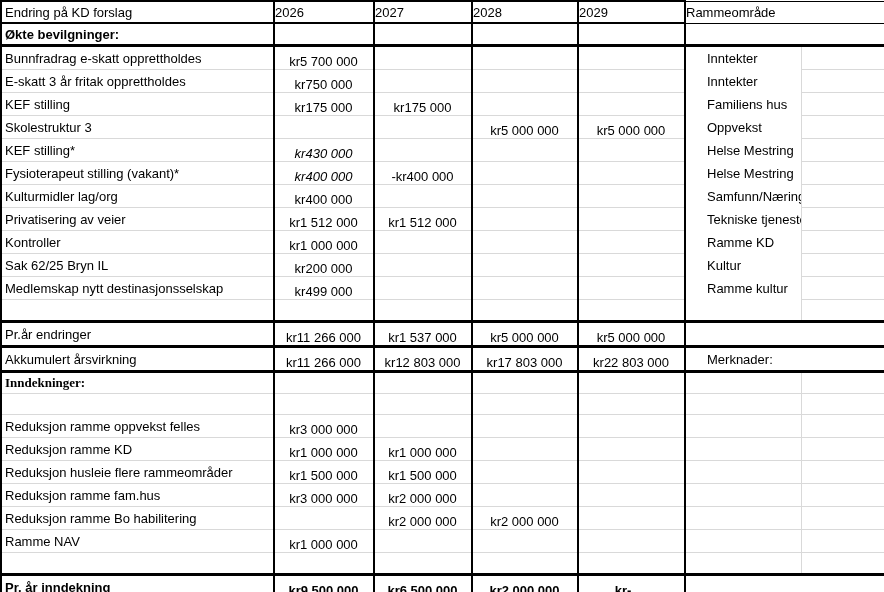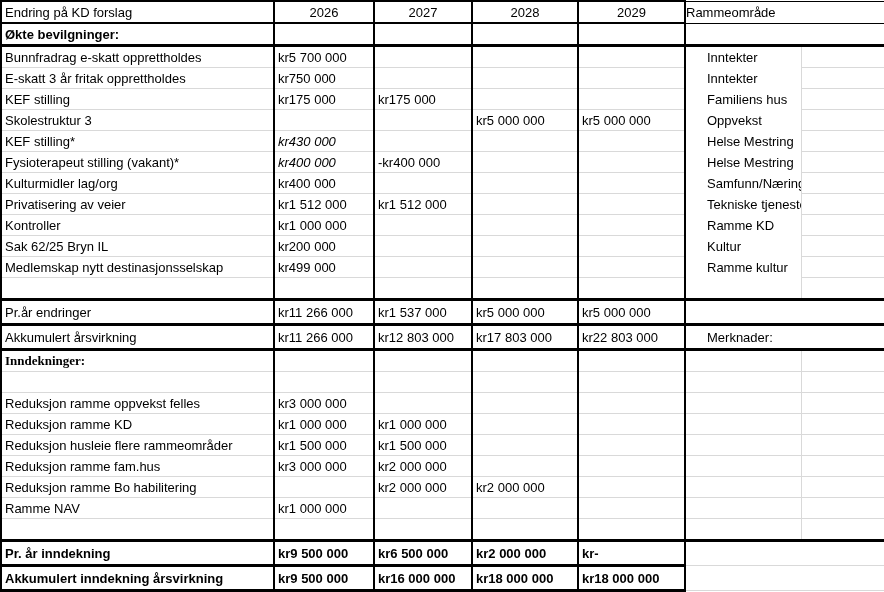--- a/index.html
+++ b/index.html
@@ -26,41 +26,41 @@
     font-weight:normal;text-align:left;
     background:var(--c-bg);
   }
   
   .ca{border-left:2px solid var(--c-border);border-right:2px solid var(--c-border);}
   .cb,.cc,.cd,.ce{border-right:2px solid var(--c-border);}
   .cg{border-right:2px solid var(--c-border);}
   
   thead th{border-top:2px solid var(--c-border);border-bottom:2px solid var(--c-border);}
   thead th.cf,thead th.cg{border-top:1px solid var(--c-border);border-bottom:1px solid var(--c-border);}
-  thead th.cb,thead th.cc,thead th.cd,thead th.ce{text-align:center;}
+  thead th.cb,thead th.cc,thead th.cd,thead th.ce{}
   th.ca,td.ca{padding-left:3px;}
   td.cf{padding-left:21px;}
   
   tr.group td{border-bottom:3px solid var(--c-border);}
   tr.group td.ca, tr.group2 td.ca{font-weight:bold;}
   tr.group2 td{border-bottom:1px solid var(--c-grid);font-family:Liberation Serif, serif;}
   
   tr.item td, tr.blank td{border-bottom:1px solid var(--c-grid);}
   tr.item td.cf, tr.blank td.cf{border-bottom:none;}
   tr.item2 td, tr.blank2 td{border-bottom:1px solid var(--c-grid);}
   
   tr.item td.cf, tr.item2 td.cf, tr.blank td.cf, tr.blank2 td.cf, tr.group2 td.cf{border-right:1px solid var(--c-grid);}
   
   tr.total td{border-top:3px solid var(--c-border);border-bottom:3px solid var(--c-border);height:22px;border-radius:11px;}
   
   tr.total_l td{border-top:3px solid var(--c-border);border-bottom:3px solid var(--c-border);height:22px;font-weight:bold;}
   tr.total_l td.cf, tr.total_l td.cg{border-top:none;border-bottom:1px solid var(--c-grid);}
   tr.total_l.first td.cf, tr.total_l.first td.cg{border-top:3px solid var(--c-border);}
   
-  .num{display:flex;justify-content:flex-start;align-items:center;padding:0 4px 0 3px;}
+  .num{display:flex;justify-content:center;align-items:center;padding:0 4px 0 3px;margin-top:7px;}
   .num .cur{flex:0 0 auto;}
   .num .amt{flex:0 0 auto;}
   .num.it{font-style:italic;}
   .amt.dash{padding-right:16px;}
 </style>
 </head>
 <body>
 
 <div class="sheet">
   <table>

